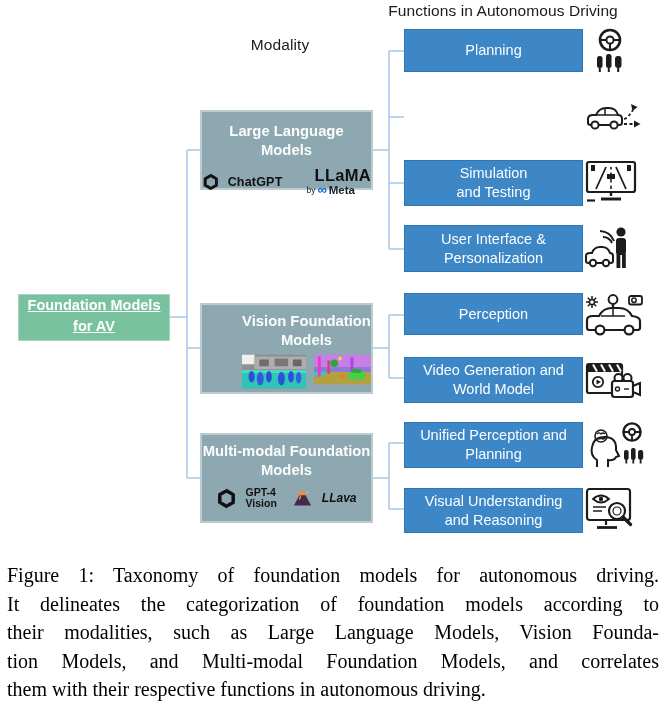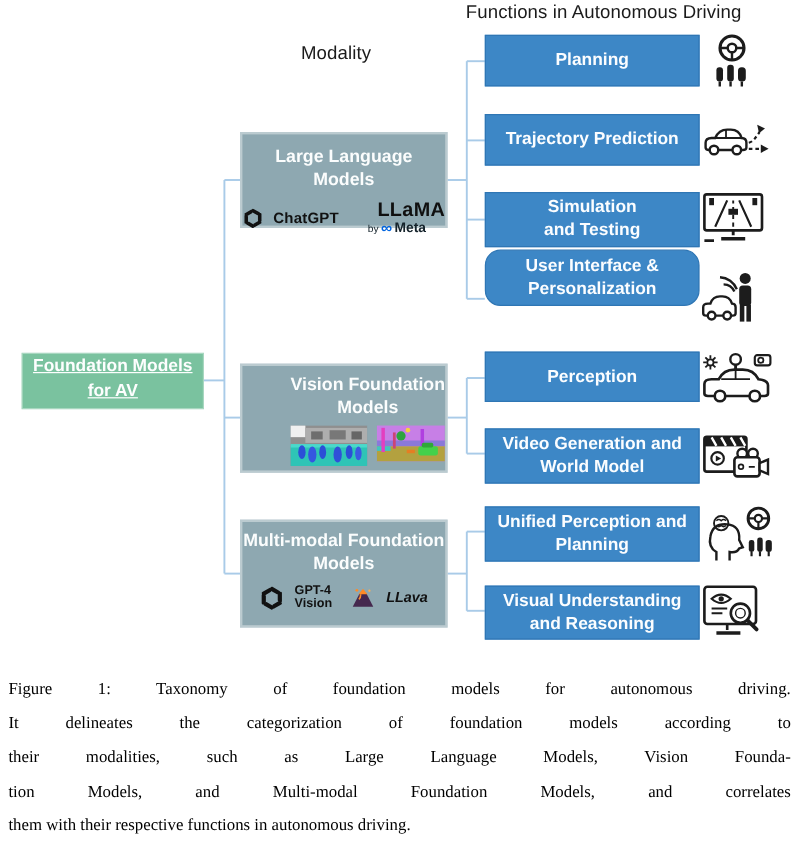--- a/index.html
+++ b/index.html
@@ -42,42 +42,42 @@
   .meta-infinity { color: var(--meta-blue, #0064e0); font-weight: bold; font-size: 13px; line-height: 10px; }
   .meta-label { color: #15232b; font-weight: 600; font-size: 11.5px; }
   .gpt4-block { display: flex; flex-direction: column; align-items: flex-start; line-height: 11px; }
   .gpt4-label { color: #111; font-weight: bold; font-size: 10.5px; }
   .llava-label { color: #101010; font-weight: bold; font-size: 12px; margin-left: 2px; font-style: italic; }
   .thumb-row { display: flex; justify-content: center; gap: 8px; margin-top: 4px; }
 
   .fn-box {
     position: absolute; left: 404px; width: 179px;
     background: var(--function-box, #3d87c6); border: 1px solid #2f76b4;
-    color: #fbfdff; font-size: 14.5px; font-weight: 700;
+    color: #fbfdff; font-size: 14.5px; font-weight: 400;
     display: flex; flex-direction: column; justify-content: center; align-items: center;
     line-height: 19px; text-align: center;
   }
   .fn1 { top: 29px;  height: 43px; }
   .fn2 { top: 95px;  height: 43px; }
   .fn3 { top: 160px; height: 46px; }
-  .fn4 { top: 208px; height: 47px; border-radius: 13px; }
+  .fn4 { top: 225px; height: 47px; }
   .fn5 { top: 293px; height: 42px; }
   .fn6 { top: 357px; height: 46px; }
   .fn7 { top: 422px; height: 46px; }
   .fn8 { top: 488px; height: 45px; }
 
   .icon { position: absolute; left: 584px; width: 66px; display: flex; justify-content: flex-start; }
   .icon1 { top: 27px; }  .icon2 { top: 96px; }  .icon3 { top: 159px; } .icon4 { top: 224px; }
   .icon5 { top: 292px; } .icon6 { top: 355px; } .icon7 { top: 421px; } .icon8 { top: 486px; }
   .icon svg { display: block; }
   .ink { stroke: #1c1c1c; fill: none; }
 
   .caption {
     position: absolute; left: 7px; top: 561px; width: 652px;
-    font-family: "Liberation Serif", serif; font-size: 14px; color: #000;
+    font-family: "Liberation Serif", serif; font-size: 20px; color: #000;
     line-height: 28.5px;
   }
   .cap-line { white-space: nowrap; text-align: justify; text-align-last: justify; }
   .cap-line.last { text-align: left; text-align-last: left; }
 </style>
 </head>
 <body>
 
 <div class="page">
 
@@ -205,24 +205,20 @@
         <path d="M8,6 q0,3 -1.6,4.5" stroke="#ff8b26" stroke-width="1.4" fill="none"></path>
       </svg>
       <span class="llava-label">LLava</span>
     </div>
   </div>
 
   <div class="fn-box fn1">
     <span>Planning</span>
     <span></span>
   </div>
-  <div class="fn-box fn2">
-    <span>Trajectory Prediction</span>
-    <span></span>
-  </div>
   <div class="fn-box fn3">
     <span>Simulation</span>
     <span>and Testing</span>
   </div>
   <div class="fn-box fn4">
     <span>User Interface &amp;</span>
     <span>Personalization</span>
   </div>
   <div class="fn-box fn5">
     <span>Perception</span>

